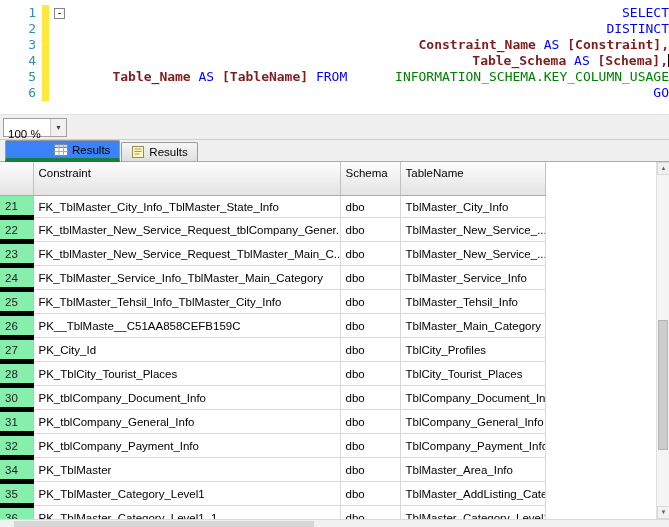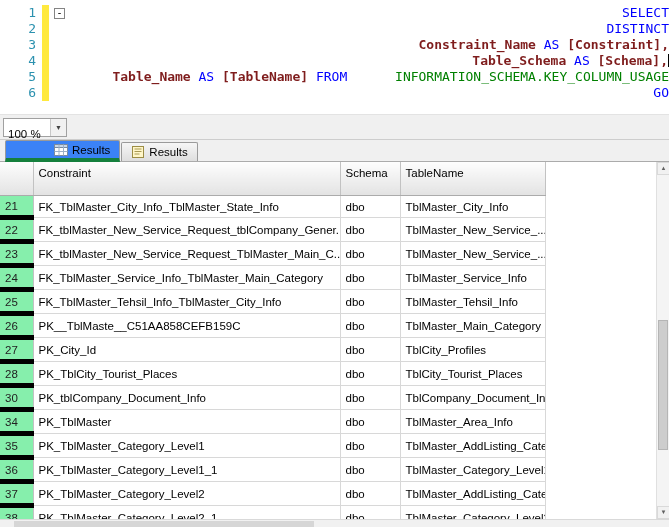--- a/index.html
+++ b/index.html
@@ -176,20 +176,32 @@
             <td>dbo</td>
             <td>TblCity_Tourist_Places</td>
           </tr>
           <tr>
             <td class="rowhdr">30</td>
             <td>PK_tblCompany_Document_Info</td>
             <td>dbo</td>
             <td>TblCompany_Document_Info</td>
           </tr>
           <tr>
+            <td class="rowhdr">31</td>
+            <td>PK_tblCompany_General_Info</td>
+            <td>dbo</td>
+            <td>TblCompany_General_Info</td>
+          </tr>
+          <tr>
+            <td class="rowhdr">32</td>
+            <td>PK_tblCompany_Payment_Info</td>
+            <td>dbo</td>
+            <td>TblCompany_Payment_Info</td>
+          </tr>
+          <tr>
             <td class="rowhdr">34</td>
             <td>PK_TblMaster</td>
             <td>dbo</td>
             <td>TblMaster_Area_Info</td>
           </tr>
           <tr>
             <td class="rowhdr">35</td>
             <td>PK_TblMaster_Category_Level1</td>
             <td>dbo</td>
             <td>TblMaster_AddListing_Cate...</td>

